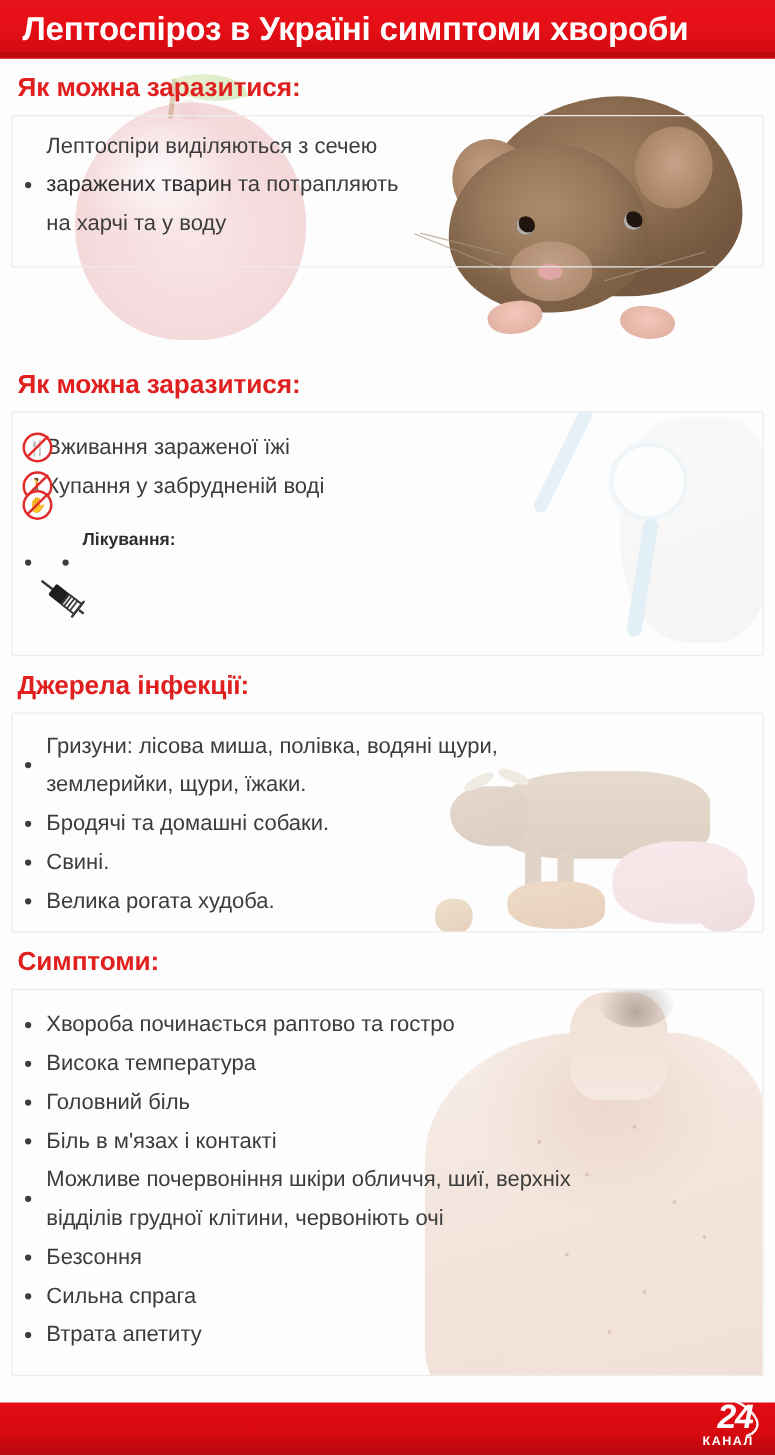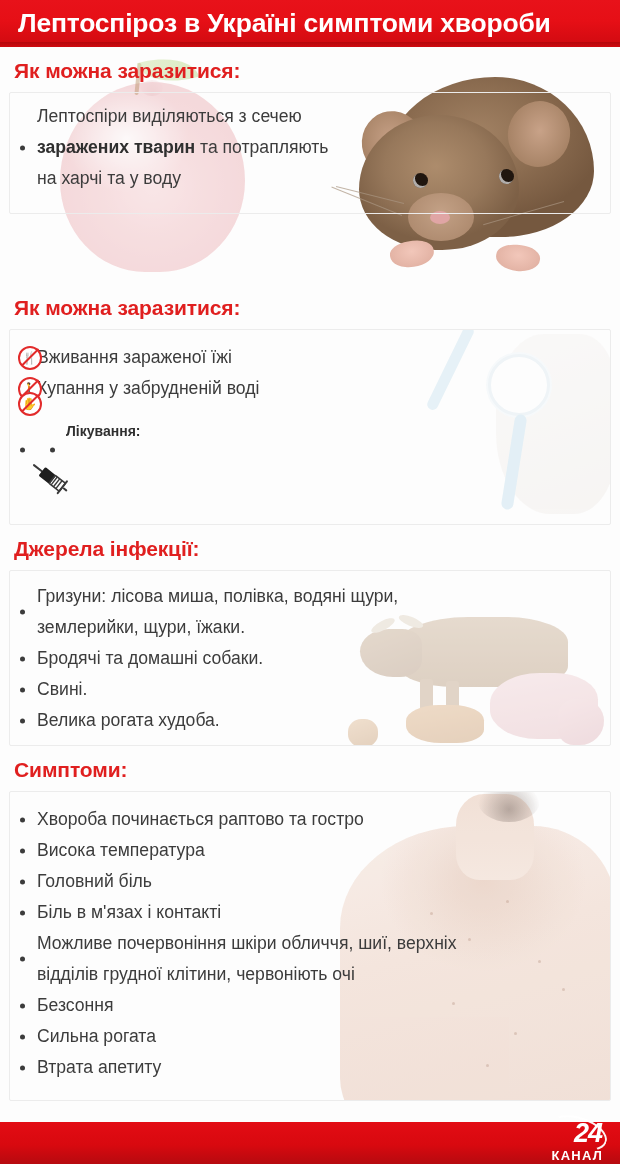--- a/index.html
+++ b/index.html
@@ -71,21 +71,21 @@
   ul.blist li::before {
     content:"";
     position:absolute;
     left:10px;
     top:50%;
     transform:translateY(-50%);
     width:5px; height:5px;
     border-radius:50%;
     background:#3c3c3c;
   }
-  ul.blist li b { font-weight:bold; color:#2f2f2f; }
+  ul.blist li b { font-weight:normal; color:#2f2f2f; }
 
   
   .s1 { height:237px; }
   .s1-bg { position:absolute; inset:0; z-index:1; pointer-events:none; }
   .apple {
     position:absolute; left:60px; top:35px;
     width:185px; height:190px;
     background:
       radial-gradient(ellipse 48% 40% at 36% 30%, rgba(255,255,255,.85), rgba(255,255,255,0) 70%),
       radial-gradient(ellipse 52% 50% at 50% 55%, #f6d4d6 0%, #f2c5c8 55%, #eebcc0 100%);
@@ -308,21 +308,21 @@
   .logo-arc{
     position:absolute; right:0px; top:-3px; width:60px; height:32px;
     border:2.5px solid rgba(255,255,255,.95);
     border-radius:50%;
     border-left-color:transparent;
     border-bottom-color:transparent;
     transform:rotate(18deg);
   }
   .logo-kanal{
     position:absolute; right:5px; top:28px;
-    font-size:13px; font-weight:bold; letter-spacing:1.2px; color:#ffffff;
+    font-size:10px; font-weight:bold; letter-spacing:1.2px; color:#ffffff;
   }
 </style>
 </head>
 <body>
 
 <div class="page">
 
   <div class="header">
     <div class="header-title">Лептоспіроз в Україні симптоми хвороби</div>
   </div>
@@ -484,21 +484,21 @@
       </div>
 
       <div class="card-inner">
         <ul class="blist s4-list">
           <li><span>Хвороба починається раптово та гостро</span></li>
           <li><span>Висока температура</span></li>
           <li><span>Головний біль</span></li>
           <li><span>Біль в м'язах і контакті</span></li>
           <li style="padding-right:108px; line-height:31px;"><span>Можливе почервоніння шкіри обличчя, шиї, верхніх відділів грудної клітини, червоніють очі</span></li>
           <li><span>Безсоння</span></li>
-          <li><span>Сильна рогата</span></li>
+          <li><span>Сильна спрага</span></li>
           <li><span>Втрата апетиту</span></li>
         </ul>
       </div>
     </div>
   </div>
 
   <div class="footer">
     <div class="logo24">
       <div class="logo-arc"></div>
       <div class="logo-num">24</div>

